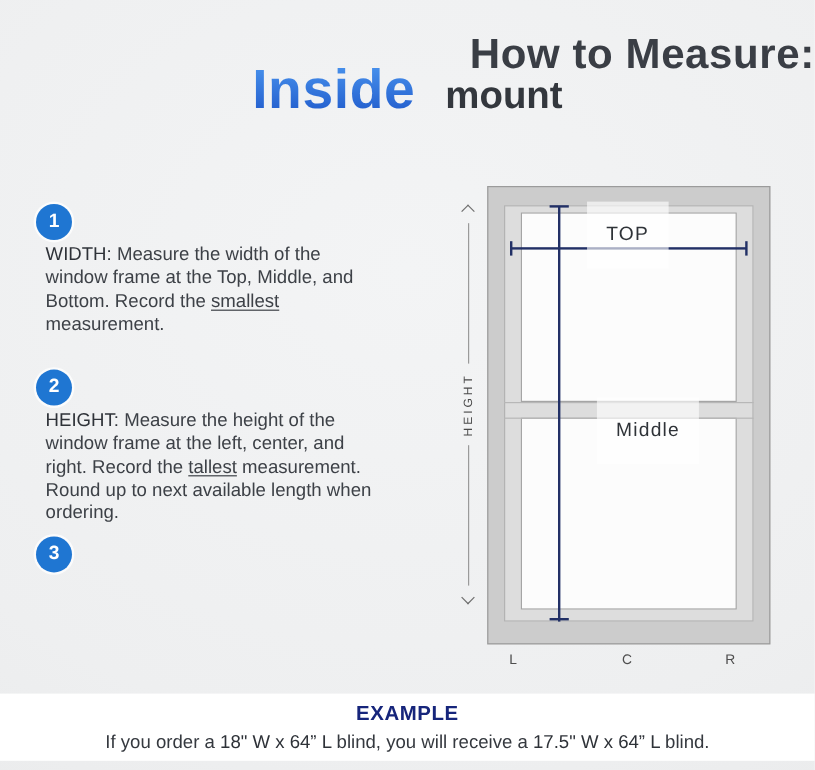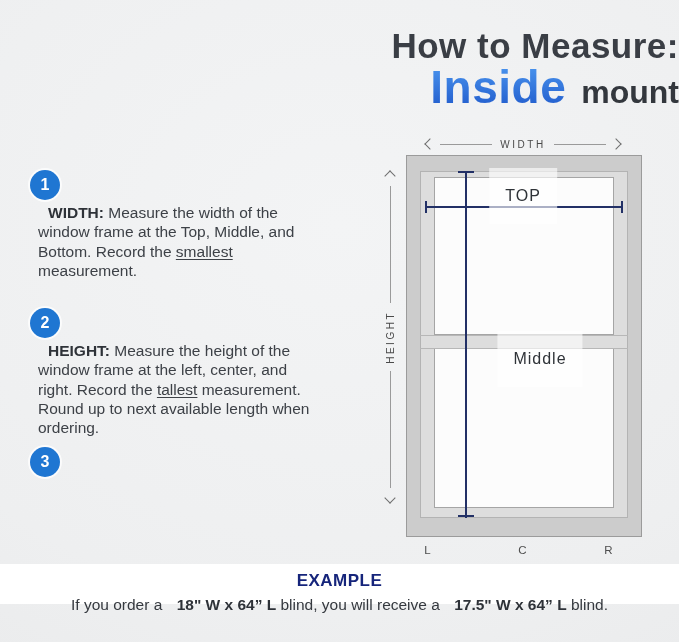--- a/index.html
+++ b/index.html
@@ -13,22 +13,22 @@
   }
 
   
   .title-line1 {
     position: absolute; top: 26px; left: 0; width: 100%;
     text-align: right;
     font-size: 35px; font-weight: 600; letter-spacing: 0.5px;
     color: #3a3e45;
   }
   .title-line2 {
-    position: absolute; top: 60px; left: 0; width: 100%;
-    display: flex; justify-content: flex-end; align-items: baseline; gap: 15px;
+    position: absolute; top: 47px; left: 0; width: 100%;
+    display: flex; justify-content: center; align-items: baseline; gap: 25px;
   }
   .inside-word {
     font-size: 46px; font-weight: 700; letter-spacing: 0.5px;
     background: linear-gradient(180deg, var(--inside-grad-start, #4f9bf2) 0%, var(--inside-grad-end, #1c55c8) 100%);
     -webkit-background-clip: text; background-clip: text;
     color: transparent;
   }
   .mount-word { font-size: 32px; font-weight: 600; color: #33373d; }
 
   
@@ -37,21 +37,21 @@
     background: var(--accent-blue, #1f76d2);
     box-shadow: 0 0 0 2px rgba(255,255,255,0.75);
     display: flex; align-items: center; justify-content: center;
     color: #ffffff; font-size: 16px; font-weight: 700;
   }
   .step-text {
     position: absolute; left: 38px; width: 330px;
     font-size: 15.5px; line-height: 19.3px; color: #3d4147;
     white-space: pre-line;
   }
-  .seg-bold { font-weight: 700; color: #2e3238; margin-left: 10px; }
+  .seg-bold { font-weight: 400; color: #2e3238; }
   .seg-underline { text-decoration: underline; text-underline-offset: 2px; }
   #step1-circle { left: 30px; top: 170px; }
   #step1-text   { top: 203px; }
   #step2-circle { left: 30px; top: 308px; }
   #step2-text   { top: 341px; }
   #step3-circle { left: 30px; top: 447px; }
   #step3-text   { top: 483px; }
 
   
   .chev { width: 7px; height: 7px; border-left: 1.6px solid #6e6e6e; border-bottom: 1.6px solid #6e6e6e; flex: none; }
@@ -116,21 +116,21 @@
   .lcr-label {
     position: absolute; top: 544px; transform: translateX(-50%);
     font-size: 11.5px; letter-spacing: 1px; color: #4e4e4e;
   }
   #label-l { left: 428px; }
   #label-c { left: 523px; }
   #label-r { left: 609px; }
 
   
   .example-band {
-    position: absolute; left: 0; top: 564px; width: 679px; height: 40px;
+    position: absolute; left: 0; top: 578px; width: 679px; height: 56px;
     background: #ffffff;
   }
   .example-heading {
     position: absolute; top: 7px; left: 0; width: 100%; text-align: center;
     font-size: 17px; font-weight: 700; letter-spacing: 0.5px;
     color: var(--example-navy, #16257b);
   }
   .example-sentence {
     position: absolute; top: 32px; left: 0; width: 100%; text-align: center;
     font-size: 15.5px; color: #35393f;
@@ -168,27 +168,20 @@
     <span>3</span>
   </div>
 
   <div class="window-frame"></div>
   <div class="window-opening"></div>
   <div class="window-pane" id="pane-upper"></div>
   <div class="window-pane" id="pane-lower"></div>
   <div class="rail-line" id="rail-line-upper"></div>
   <div class="rail-line" id="rail-line-lower"></div>
 
-  <div class="width-arrow">
-    <span class="chev chev-left"></span>
-    <span class="arrow-line-h"></span>
-    <span class="width-arrow-label">WIDTH</span>
-    <span class="arrow-line-h"></span>
-    <span class="chev chev-right"></span>
-  </div>
 
   <div class="height-arrow">
     <span class="chev chev-up"></span>
     <span class="arrow-line-v"></span>
     <span class="height-arrow-label">HEIGHT</span>
     <span class="arrow-line-v"></span>
     <span class="chev chev-down"></span>
   </div>
 
   <div class="measure" id="measure-v"></div>

